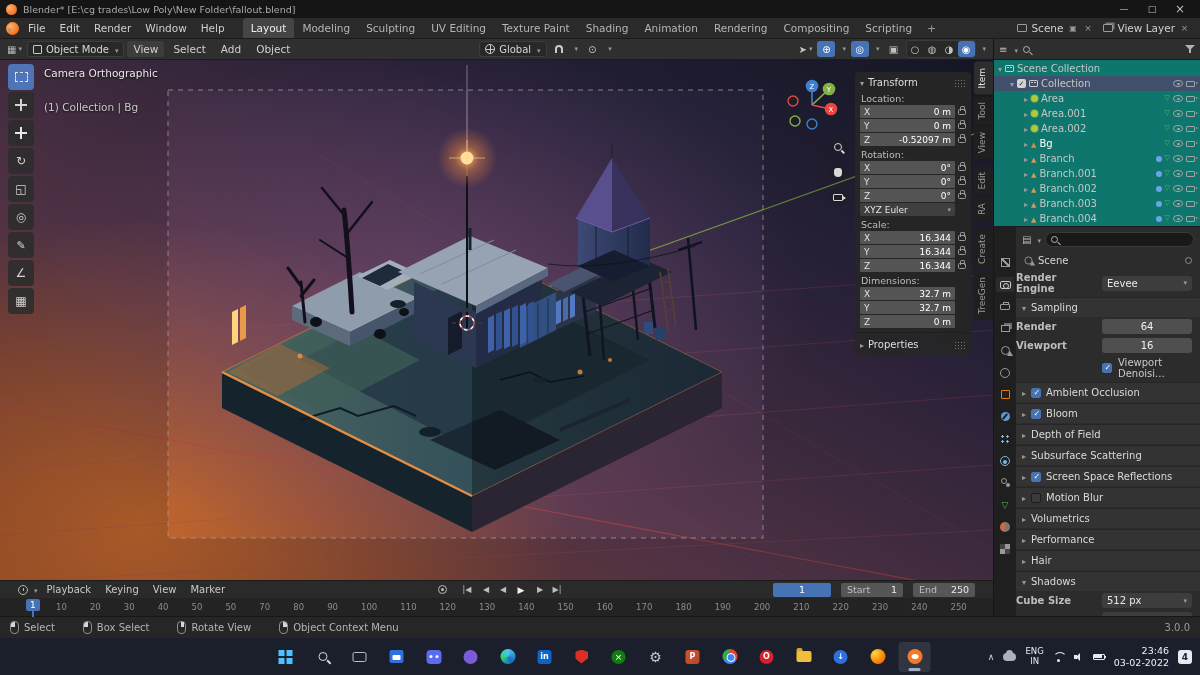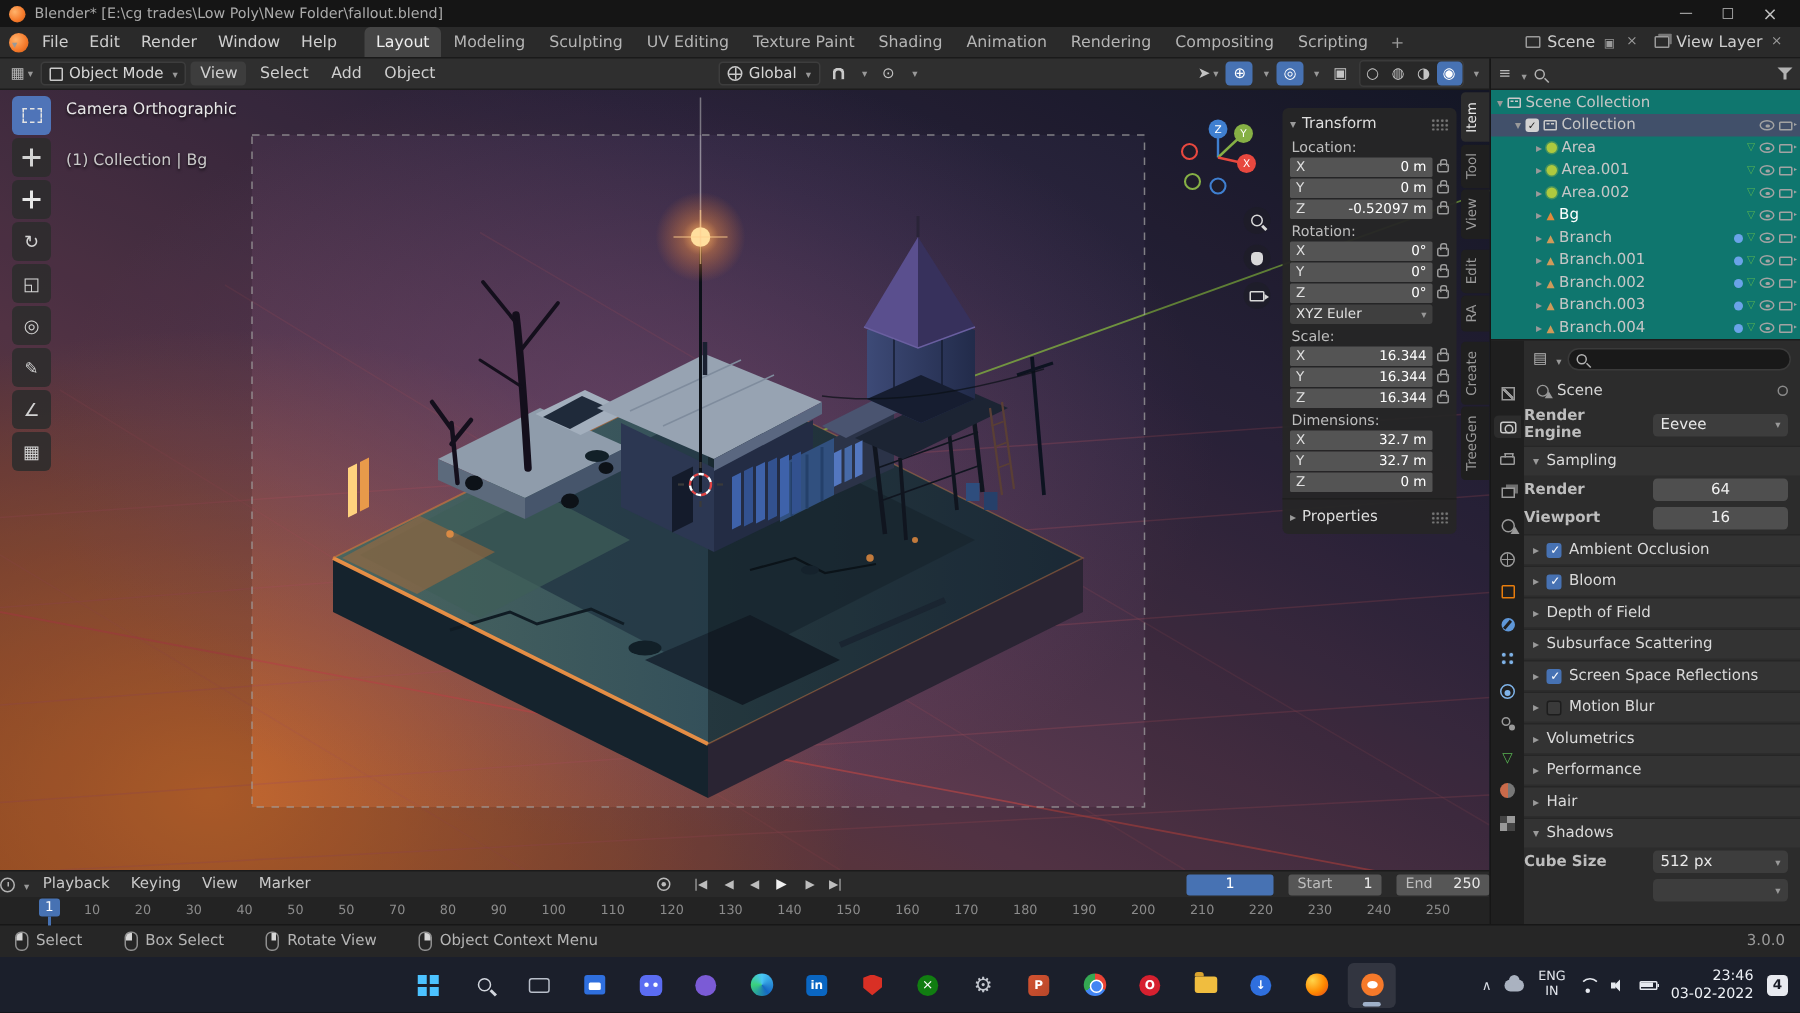--- a/index.html
+++ b/index.html
@@ -168,21 +168,21 @@
   .p-dd { flex:1; height:15px; background:#3d3d3d; border-radius:3px; display:flex; align-items:center; padding:0 5px; color:#e8e8e8; font-size:10px; }
   .p-dd:after { content:"▾"; font-size:7px; color:#999; margin-left:auto; }
   .p-num { flex:1; height:15px; background:#4f4f4f; border-radius:3px; display:flex; align-items:center; justify-content:center; color:#f0f0f0; font-size:10px; }
   .phead { height:20px; display:flex; align-items:center; gap:5px; background:#333333; border-top:1px solid #262626; padding:0 6px; color:#dadada; font-size:10px; margin-top:1px; }
   .cb { width:10px; height:10px; border-radius:2px; background:#3a3a3a; border:1px solid #1d1d1d; position:relative; flex:0 0 auto; }
   .cb.on { background:#4772b3; border-color:#4772b3; }
   .cb.on:after { content:"✓"; position:absolute; left:1.5px; top:-1px; color:#fff; font-size:8px; }
   .cbl { color:#c9c9c9; font-size:10px; }
 
   
-  .tl-head { height:18px; background:#2a2a2a; border-top:1px solid #1b1b1b; display:flex; align-items:center; padding:0 0; gap:4px; flex:0 0 auto; }
+  .tl-head { height:18px; background:#2a2a2a; border-top:1px solid #1b1b1b; display:flex; align-items:center; padding:0 18px; gap:4px; flex:0 0 auto; }
   .clocki { width:10px; height:10px; border-radius:50%; border:1.2px solid #b3b3b3; position:relative; }
   .clocki:after { content:""; position:absolute; left:4px; top:2px; width:1.2px; height:3.5px; background:#b3b3b3; }
   .tl-menu { padding:0 5px; color:#c9c9c9; font-size:10px; }
   .rec { width:9px; height:9px; border-radius:50%; border:1.2px solid #b9b9b9; position:relative; margin:0 8px; }
   .rec:after { content:""; position:absolute; left:2px; top:2px; width:3px; height:3px; border-radius:50%; background:#b9b9b9; }
   .transport { display:flex; gap:2px; align-items:center; }
   .tbt { min-width:16px; height:14px; display:flex; align-items:center; justify-content:center; color:#bdbdbd; font-size:8px; border-radius:2px; }
   .tbt.play { color:#f0f0f0; font-size:9px; }
   .tbt.b1:before { content:"|◀"; } .tbt.b2:before { content:"◀"; letter-spacing:-2px; } .tbt.b3:before { content:"◀"; }
   .tbt.b4:before { content:"▶"; } .tbt.b5:before { content:"▶"; letter-spacing:-2px; } .tbt.b6:before { content:"▶|"; }
@@ -941,20 +941,25 @@
             <div class="p-num">
                 <span>64</span>
               </div>
           </div>
           <div class="p-row">
             <span class="p-lbl">Viewport</span>
             <div class="p-num">
                 <span>16</span>
               </div>
           </div>
+          <div class="p-row">
+            <span class="p-lbl"></span>
+            <span class="cb on"></span>
+            <span class="cbl">Viewport Denoisi...</span>
+          </div>
 
           <div class="phead">
             <span class="tri-c"></span>
             <span class="cb on"></span>
             <span>Ambient Occlusion</span>
           </div>
           <div class="phead">
             <span class="tri-c"></span>
             <span class="cb on"></span>
             <span>Bloom</span>

